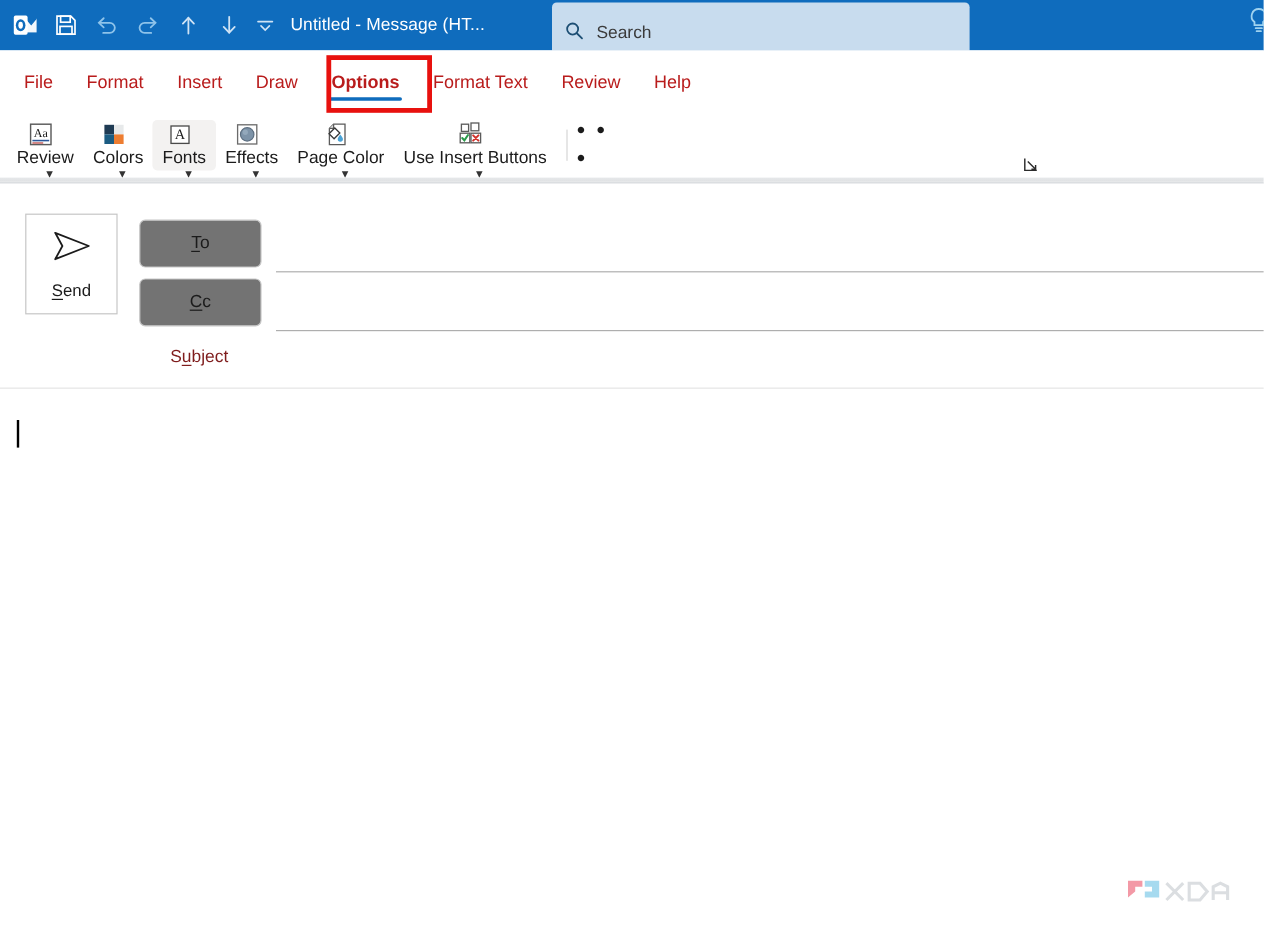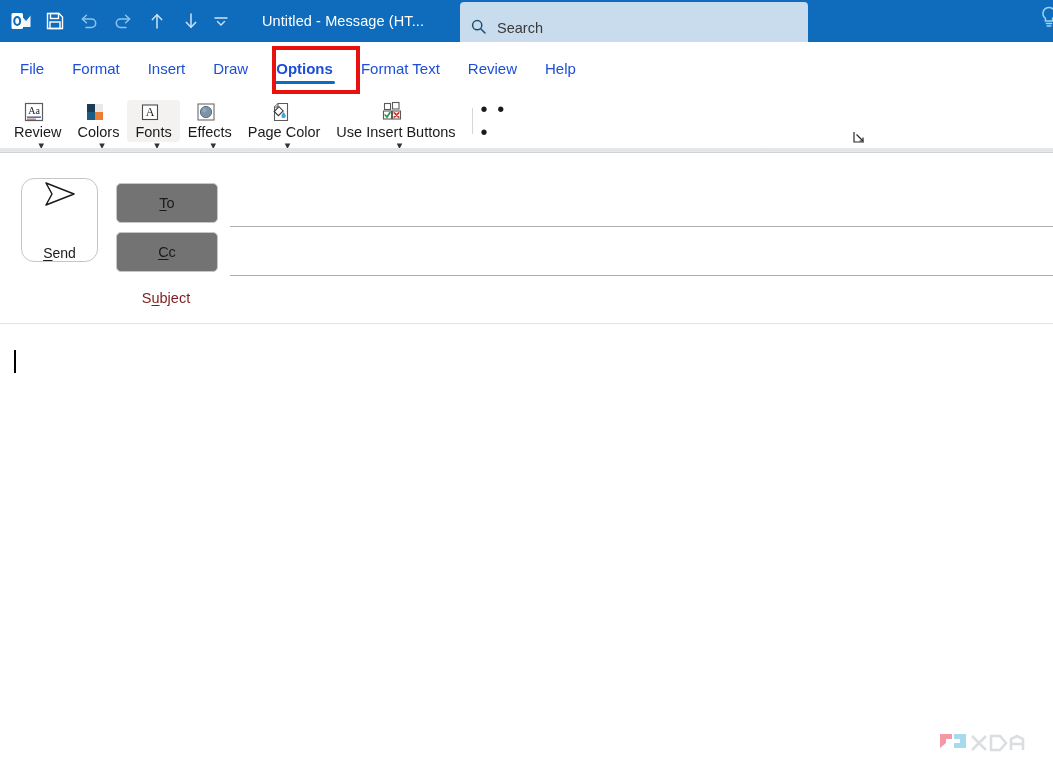--- a/index.html
+++ b/index.html
@@ -34,21 +34,21 @@
     width: 34px; height: 34px;
     display: flex;
     align-items: center;
     justify-content: center;
     border-radius: 3px;
   }
   .qat-btn svg { display: block; }
   .title-text {
     color: #ffffff;
     font-size: 14.5px;
-    margin-left: 28px;
+    margin-left: 8px;
     white-space: nowrap;
     letter-spacing: 0.1px;
   }
   .search-wrap {
     position: absolute;
     left: 460px; top: 2px;
     width: 348px; height: 52px;
     background: #c8dcee;
     border-radius: 4px;
     display: flex;
@@ -85,21 +85,21 @@
     padding-left: 6px;
     box-sizing: border-box;
   }
   .tab {
     position: relative;
     height: 44px;
     padding: 0 14px;
     display: flex;
     align-items: center;
     font-size: 15px;
-    color: #1d4ed8;
+    color: #b91c1c;
     white-space: nowrap;
   }
   .tab.active { font-weight: bold; }
   .tab.active .tab-underline {
     position: absolute;
     left: 12px; right: 12px;
     bottom: 6px;
     height: 3px;
     background: #0f6cbd;
     border-radius: 2px;
@@ -189,26 +189,26 @@
     position: absolute;
     left: 0; top: 153px;
     width: 1053px; height: 171px;
     background: #ffffff;
   }
   .send-btn {
     position: absolute;
     left: 21px; top: 25px;
     width: 75px; height: 82px;
     border: 1px solid #c6c6c6;
-    border-radius: 13px;
+    border-radius: 0;
     background: #ffffff;
     display: flex;
     flex-direction: column;
     align-items: center;
-    justify-content: space-between;
+    justify-content: center;
   }
   .send-label {
     font-size: 14px;
     color: #1b1b1b;
     margin-top: 9px;
   }
   .field-btn {
     position: absolute;
     left: 116px;
     width: 100px; height: 38px;

